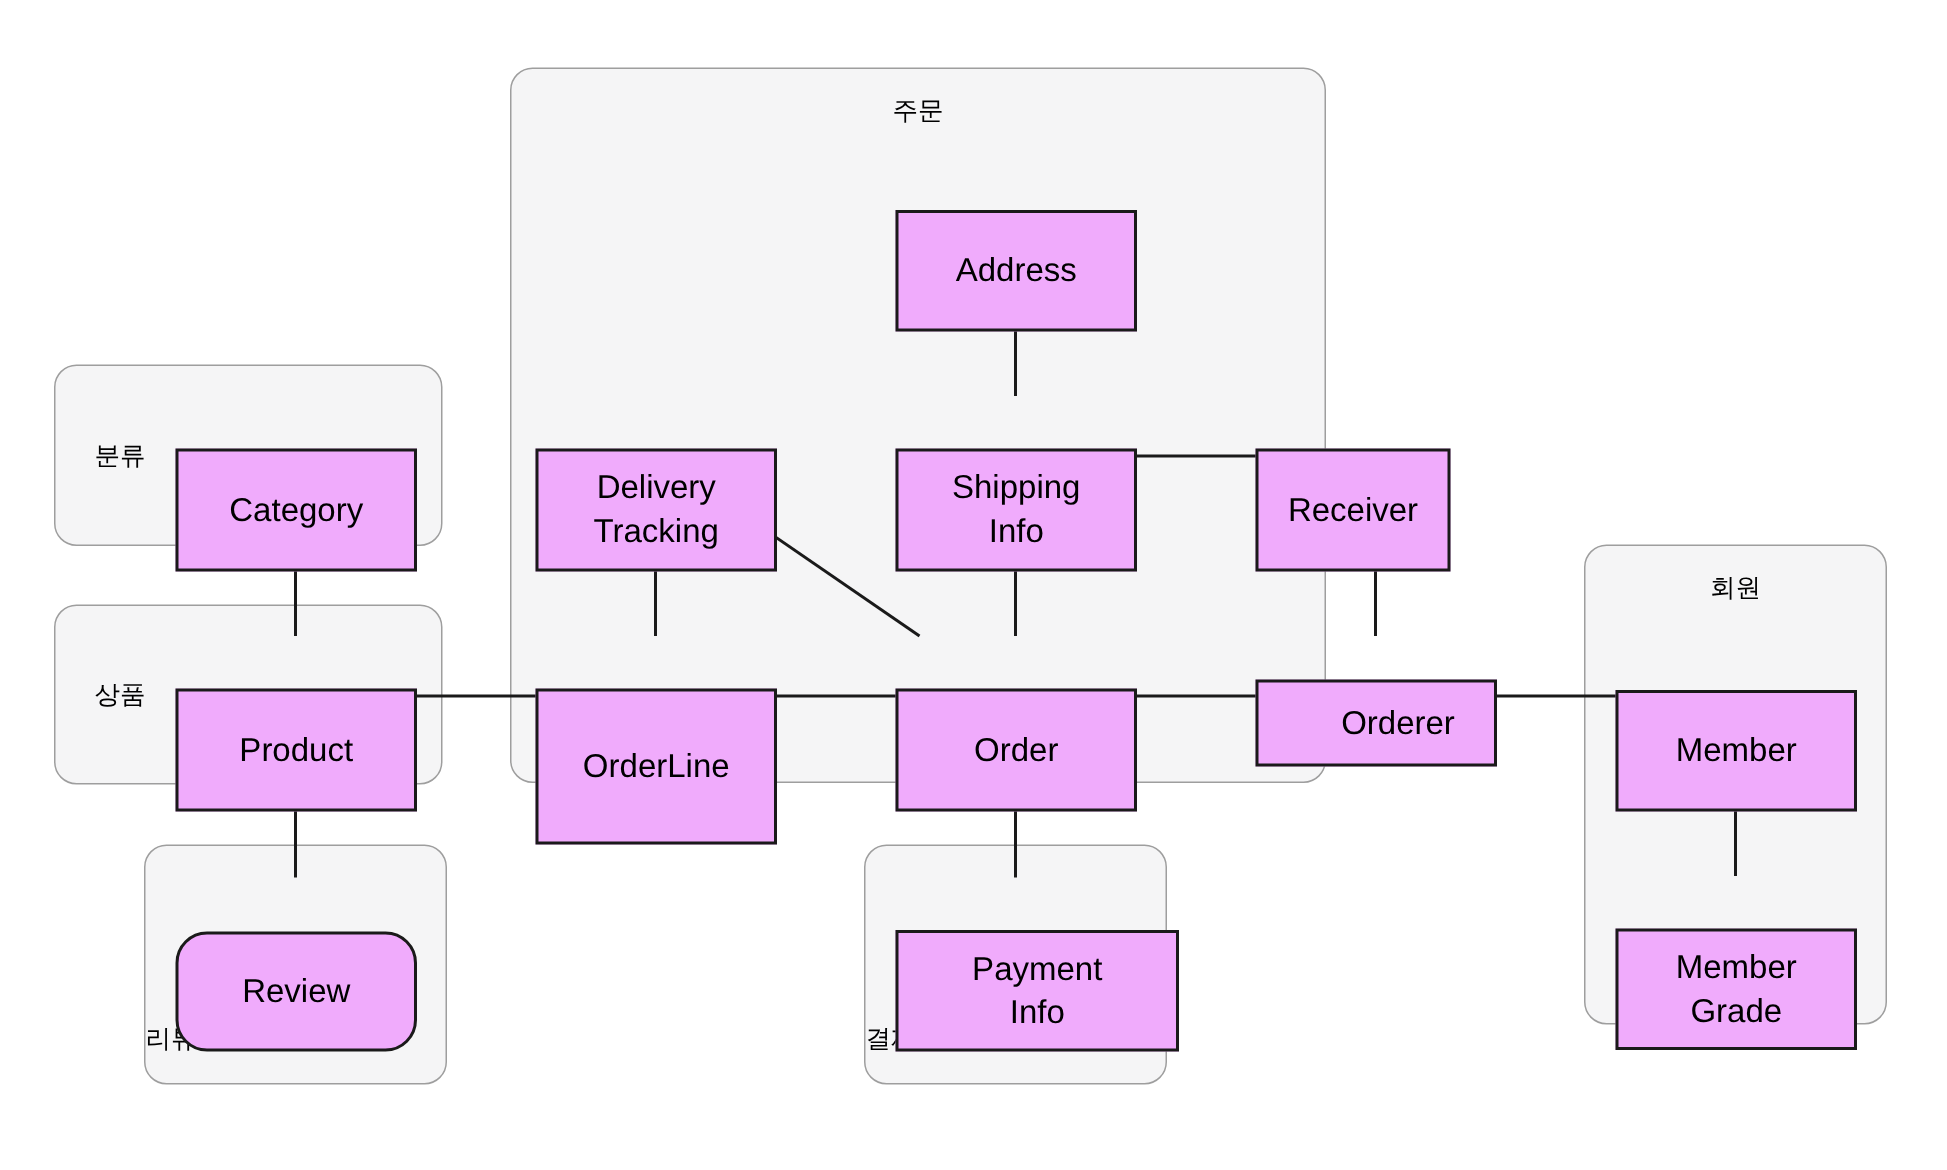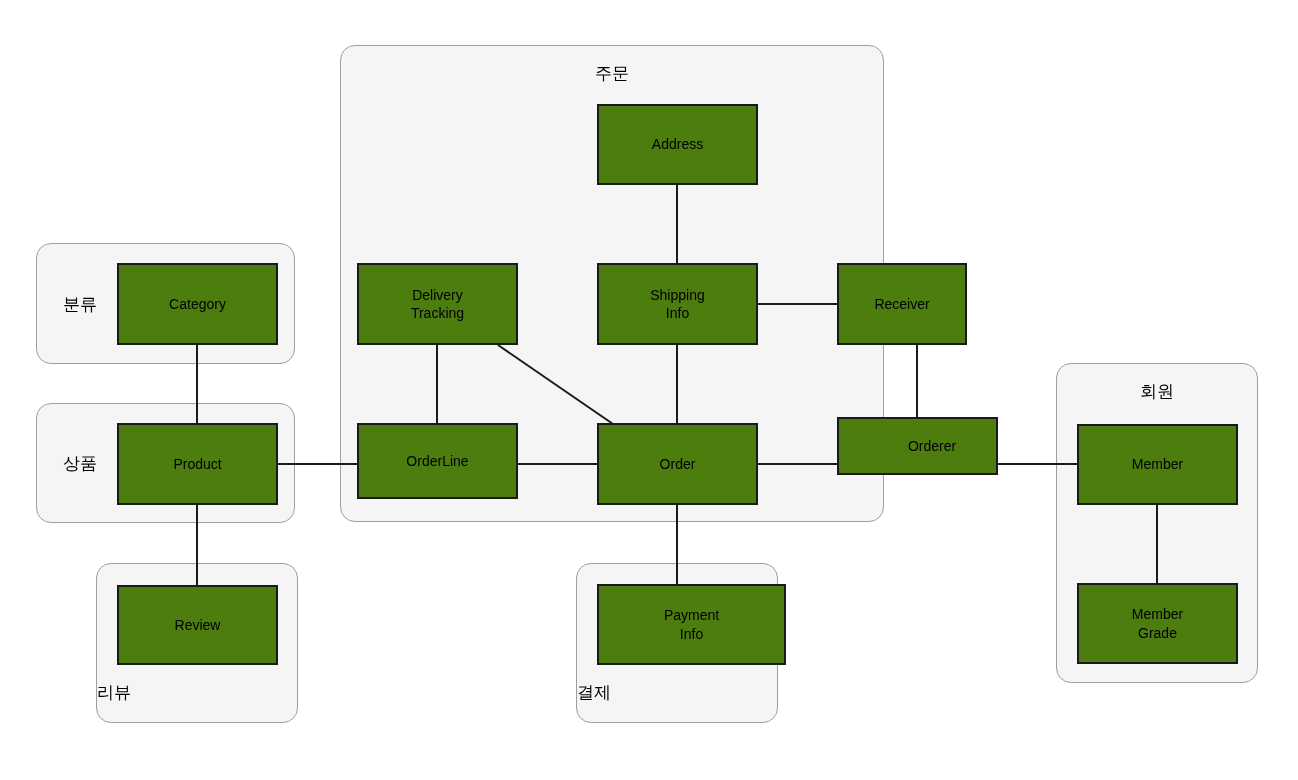--- a/index.html
+++ b/index.html
@@ -25,30 +25,31 @@
     color: #000000;
     white-space: nowrap;
   }
   .ctx-label.top-center { top: 16px; left: 0; right: 0; text-align: center; }
   .ctx-label.bottom-center { bottom: 18px; left: 0; right: 0; text-align: left; }
   .ctx-label.left-middle { left: 26px; top: 50%; transform: translateY(-50%); text-align: right; }
   .edges { position: absolute; left: 0; top: 0; }
   .edges line { stroke: #1a1a1a; stroke-width: 2; }
   .entity {
     position: absolute;
-    background: #4d7c0f;
+    background: #f0abfc;
     border: 2px solid #1a1a1a;
     box-sizing: border-box;
     display: flex;
     align-items: center;
     justify-content: center;
     text-align: center;
-    font-size: 14px;
+    font-size: 22px;
     line-height: 1.3;
     white-space: pre-line;
+    margin-top: 36px;
   }
 </style>
 </head>
 <body>
 
 <div class="canvas">
 
   <div class="context" style="left:340px; top:45px; width:544px; height:477px;">
     <div class="ctx-label top-center">주문</div>
   </div>
@@ -93,31 +94,31 @@
   <div class="entity" style="left:597px; top:104px; width:161px; height:81px;">Address</div>
 
   <div class="entity" style="left:357px; top:263px; width:161px; height:82px;">Delivery
 Tracking</div>
 
   <div class="entity" style="left:597px; top:263px; width:161px; height:82px;">Shipping
 Info</div>
 
   <div class="entity" style="left:837px; top:263px; width:130px; height:82px;">Receiver</div>
 
-  <div class="entity" style="left:357px; top:423px; width:161px; height:76px;">OrderLine</div>
+  <div class="entity" style="left:357px; top:423px; width:161px; height:104px;">OrderLine</div>
 
   <div class="entity" style="left:597px; top:423px; width:161px; height:82px;">Order</div>
 
   <div class="entity" style="left:837px; top:417px; width:161px; height:58px;padding-left:29px;">Orderer</div>
 
   <div class="entity" style="left:117px; top:423px; width:161px; height:82px;">Product</div>
 
   <div class="entity" style="left:117px; top:263px; width:161px; height:82px;">Category</div>
 
-  <div class="entity" style="left:117px; top:585px; width:161px; height:80px;">Review</div>
+  <div class="entity" style="left:117px; top:585px; width:161px; height:80px;border-radius:21px;">Review</div>
 
   <div class="entity" style="left:597px; top:584px; width:189px; height:81px;">Payment
 Info</div>
 
   <div class="entity" style="left:1077px; top:424px; width:161px; height:81px;">Member</div>
 
   <div class="entity" style="left:1077px; top:583px; width:161px; height:81px;">Member
 Grade</div>
 
 </div>

